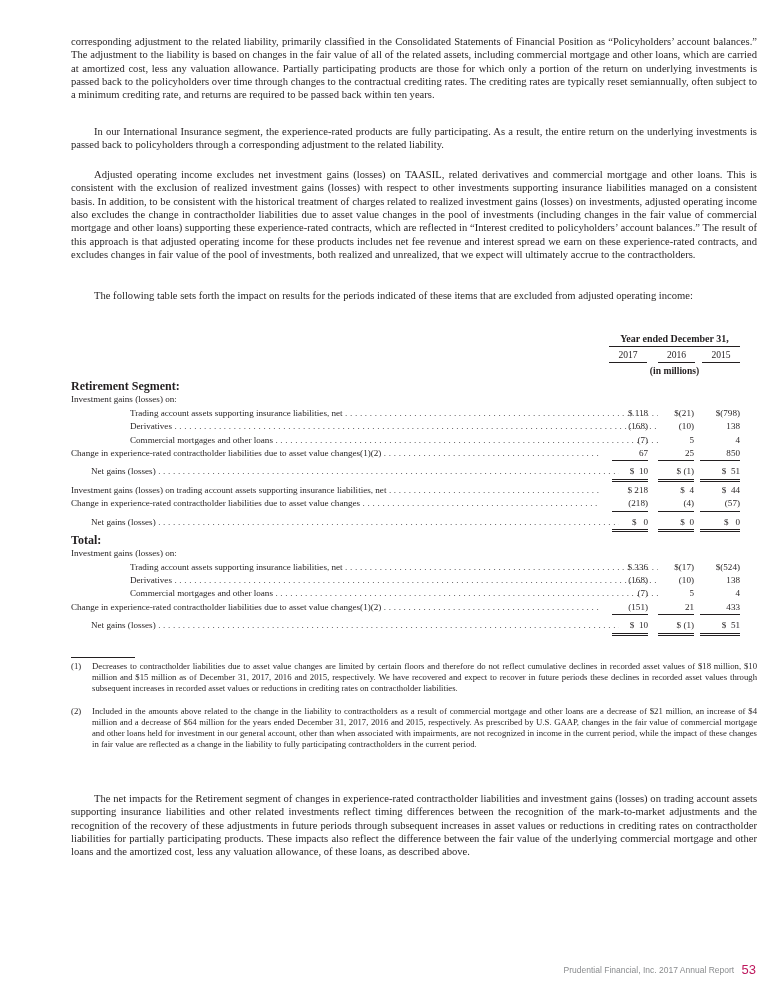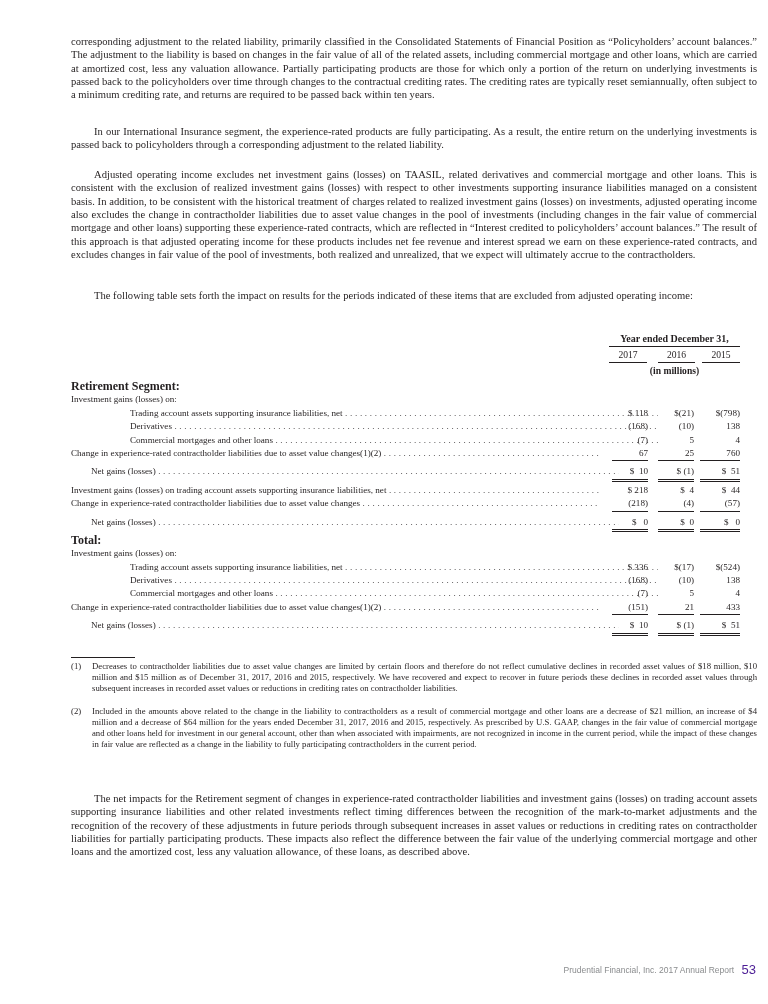--- a/index.html
+++ b/index.html
@@ -63,21 +63,21 @@
   .fn .txt { margin-left: 21px; text-align: justify; text-align-last: left; }
   #fn1 { top: 661px; }
   #fn2 { top: 706px; }
   #p5 { position: absolute; top: 792px; }
 
   .footer {
     position: absolute; right: 12px; top: 962px;
     font-family: "Liberation Sans", "DejaVu Sans", sans-serif; color: #8a8c8e;
     font-size: 8.5px; white-space: nowrap;
   }
-  .footer .pg { font-size: 13px; color: #4c1d95; margin-left: 5px; vertical-align: -1px; }
+  .footer .pg { font-size: 13px; color: #be185d; margin-left: 5px; vertical-align: -1px; }
 </style>
 </head>
 <body>
 
 <div class="page">
 
   <p class="body" id="p1">corresponding adjustment to the related liability, primarily classified in the Consolidated Statements of Financial Position as “Policyholders’ account balances.” The adjustment to the liability is based on changes in the fair value of all of the related assets, including commercial mortgage and other loans, which are carried at amortized cost, less any valuation allowance. Partially participating products are those for which only a portion of the return on underlying investments is passed back to the policyholders over time through changes to the contractual crediting rates. The crediting rates are typically reset semiannually, often subject to a minimum crediting rate, and returns are required to be passed back within ten years.</p>
   <p class="body indent" id="p2">In our International Insurance segment, the experience-rated products are fully participating. As a result, the entire return on the underlying investments is passed back to policyholders through a corresponding adjustment to the related liability.</p>
   <p class="body indent" id="p3">Adjusted operating income excludes net investment gains (losses) on TAASIL, related derivatives and commercial mortgage and other loans. This is consistent with the exclusion of realized investment gains (losses) with respect to other investments supporting insurance liabilities managed on a consistent basis. In addition, to be consistent with the historical treatment of charges related to realized investment gains (losses) on investments, adjusted operating income also excludes the change in contractholder liabilities due to asset value changes in the pool of investments (including changes in the fair value of commercial mortgage and other loans) supporting these experience-rated contracts, which are reflected in “Interest credited to policyholders’ account balances.” The result of this approach is that adjusted operating income for these products includes net fee revenue and interest spread we earn on these experience-rated contracts, and excludes changes in fair value of the pool of investments, both realized and unrealized, that we expect will ultimately accrue to the contractholders.</p>
   <p class="body indent" id="p4">The following table sets forth the impact on results for the periods indicated of these items that are excluded from adjusted operating income:</p>
@@ -113,21 +113,21 @@
     <div class="row">
       <span class="label lead ind2">Commercial mortgages and other loans</span>
       <span class="cell c0">(7)</span>
       <span class="cell c1">5</span>
       <span class="cell c2">4</span>
     </div>
     <div class="row">
       <span class="label lead">Change in experience-rated contractholder liabilities due to asset value changes(1)(2)</span>
       <span class="cell c0 ul">67</span>
       <span class="cell c1 ul">25</span>
-      <span class="cell c2 ul">760</span>
+      <span class="cell c2 ul">850</span>
     </div>
     <div class="gap"></div>
     <div class="row">
       <span class="label lead ind1">Net gains (losses)</span>
       <span class="cell c0 dbl">$  10</span>
       <span class="cell c1 dbl">$ (1)</span>
       <span class="cell c2 dbl">$  51</span>
     </div>
     <div class="gap"></div>
 

